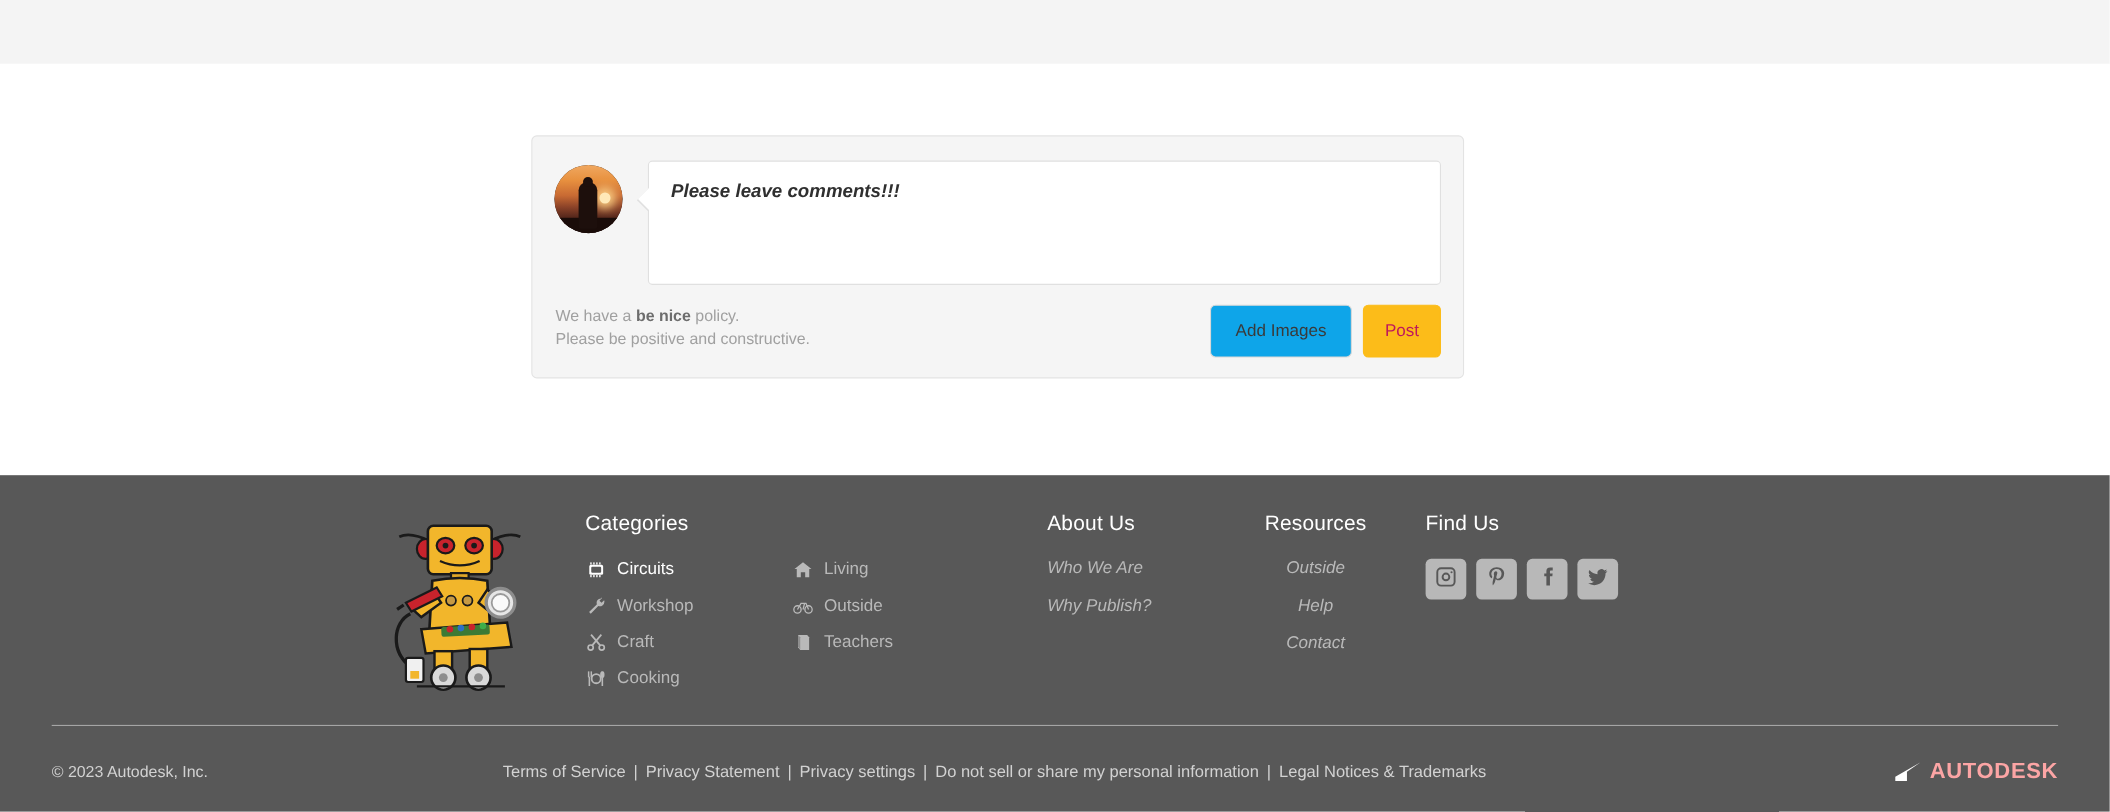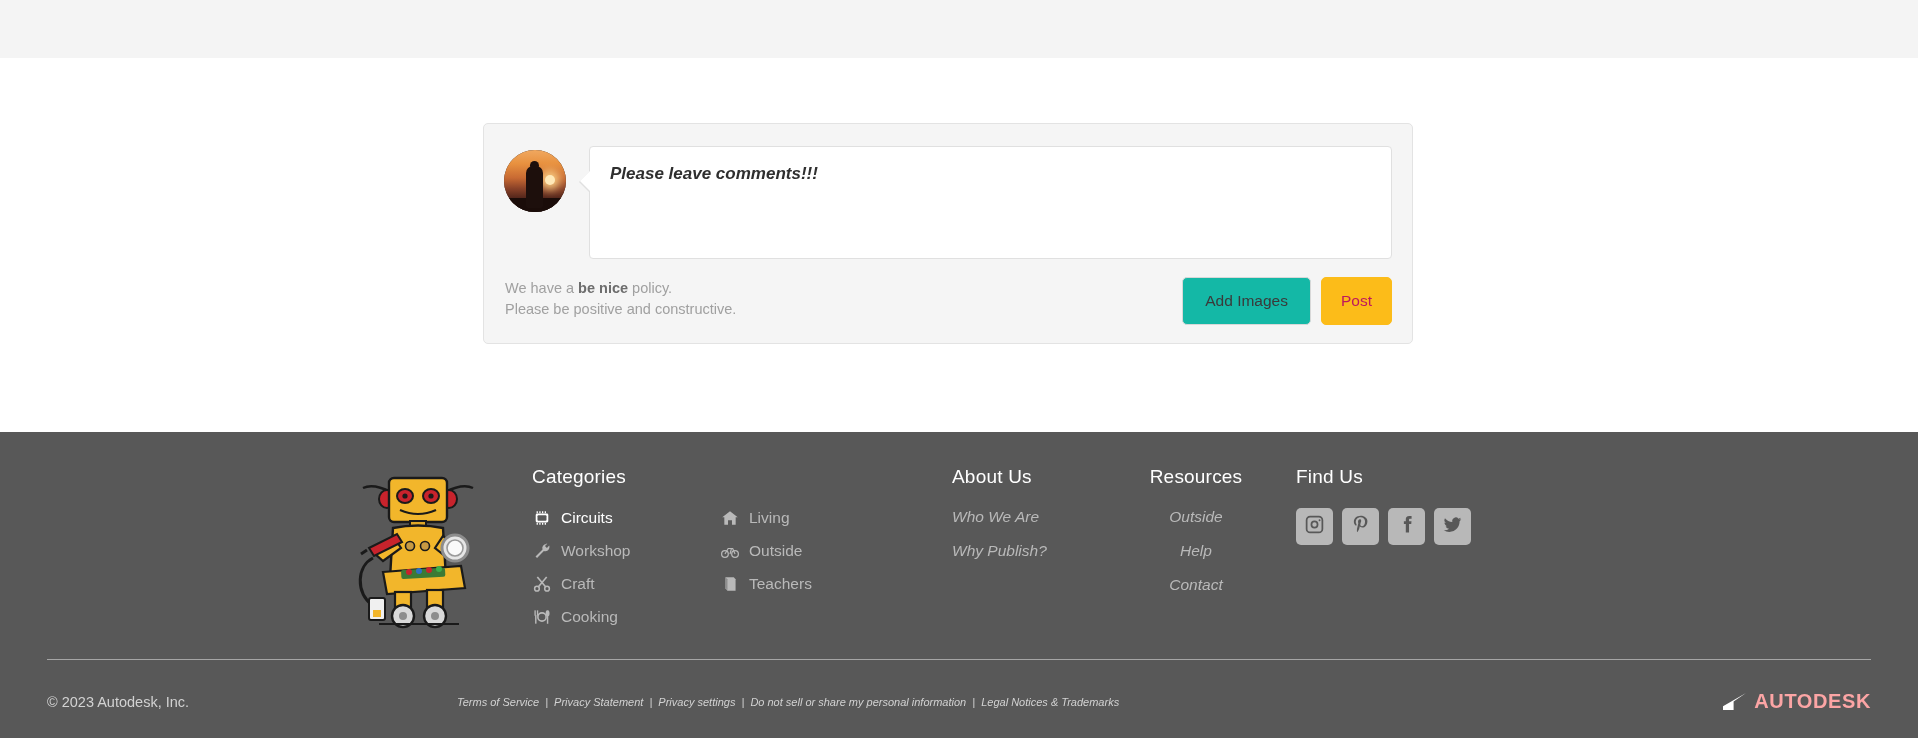--- a/index.html
+++ b/index.html
@@ -24,21 +24,21 @@
     width: 100%;
     height: 374px;
     background: #ffffff;
     position: relative;
   }
 
   .comment-card {
     position: absolute;
     left: 483px;
     top: 65px;
-    width: 930px;
+    width: 848px;
     background: #f5f5f5;
     border: 1px solid #e3e3e3;
     border-radius: 5px;
     padding: 22px 20px 18px 20px;
   }
 
   .comment-row {
     display: flex;
     align-items: flex-start;
   }
@@ -145,21 +145,21 @@
 
   .actions { display: flex; align-items: center; gap: 10px; }
   .btn {
     font-family: "Liberation Sans", sans-serif;
     font-size: 15.5px;
     border-radius: 5px;
     cursor: pointer;
     line-height: 1;
   }
   .btn-add {
-    background: #14b8a6;
+    background: #0ea5e9;
     border: 1px solid #d8d8d8;
     color: #3a3a3a;
     padding: 15px 22px;
   }
   .btn-post {
     background: #fcbc19;
     border: 1px solid #fcbc19;
     color: #be185d;
     padding: 15px 19px;
   }
@@ -248,23 +248,22 @@
     padding: 0 47px;
   }
   .copyright {
     font-size: 14.5px;
     color: #d2d2d2;
     flex: 0 0 auto;
     width: 410px;
   }
   .legal-links {
     flex: 1 1 auto;
-    font-size: 11px;
+    font-size: 15px;
     color: #d2d2d2;
-    font-style: italic;
   }
   .legal-links a {
     color: #d2d2d2;
     text-decoration: none;
     cursor: pointer;
   }
   .sep { color: #d2d2d2; padding: 0 3px; }
 
   .autodesk-logo {
     flex: 0 0 auto;

